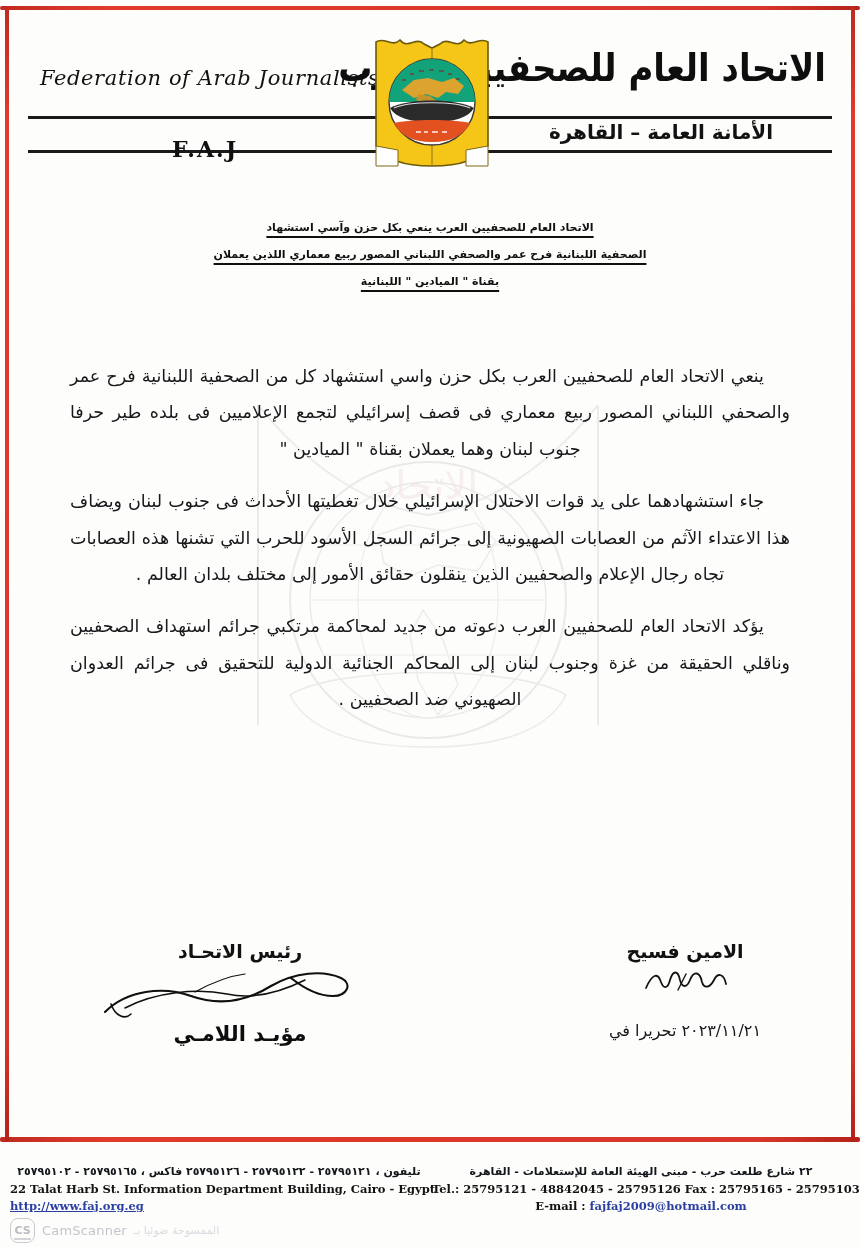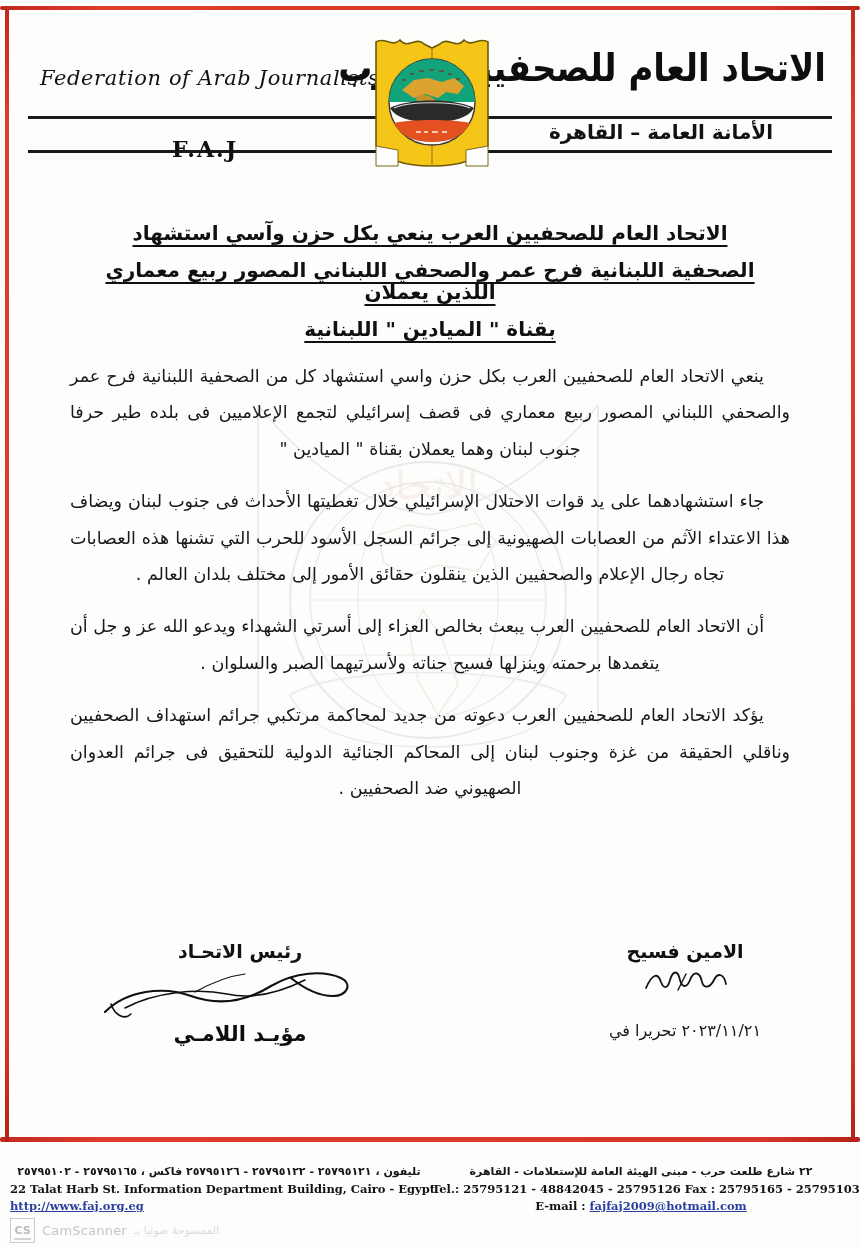--- a/index.html
+++ b/index.html
@@ -133,21 +133,21 @@
 
   
   .title-block {
     position: absolute;
     top: 222px;
     left: 80px;
     width: 700px;
     text-align: center;
   }
   .title-line {
-    font-size: 20px;
+    font-size: 11px;
     font-weight: bold;
     color: #101010;
     line-height: 1.1;
     margin-bottom: 15px;
     text-decoration: underline;
     text-underline-offset: 5px;
     text-decoration-thickness: 1.5px;
     letter-spacing: -0.3px;
   }
   .title-line:last-child { margin-bottom: 0; }
@@ -246,38 +246,37 @@
     font-family: "DejaVu Serif", "Liberation Serif", serif;
     font-size: 11.5px;
     font-weight: bold;
     color: #2a3fa0;
     direction: ltr;
     text-decoration: underline;
     line-height: 1.55;
   }
   .f-en .f-mail-link {
     color: #2a3fa0;
-    text-decoration: underline;
   }
 
   
   .camscanner {
     position: absolute;
     left: 10px;
     top: 1218px;
     display: flex;
     align-items: center;
     gap: 7px;
     direction: ltr;
   }
   .cs-badge {
     width: 23px;
     height: 23px;
     border: 1.6px solid #c9cbcf;
-    border-radius: 0;
+    border-radius: 8px;
     display: flex;
     align-items: center;
     justify-content: center;
     font-family: "DejaVu Sans", "Liberation Sans", sans-serif;
     font-size: 11px;
     font-weight: bold;
     color: #b9bcc1;
     position: relative;
   }
   .cs-badge::after {
@@ -370,21 +369,20 @@
 
   <div class="title-block">
     <div class="title-line">الاتحاد العام للصحفيين العرب ينعي بكل حزن وآسي استشهاد</div>
     <div class="title-line">الصحفية اللبنانية فرح عمر والصحفي اللبناني المصور ربيع معماري اللذين يعملان</div>
     <div class="title-line">بقناة " الميادين " اللبنانية</div>
   </div>
 
   <div class="body-block">
     <p class="para">ينعي الاتحاد العام للصحفيين العرب بكل حزن واسي استشهاد كل من الصحفية اللبنانية فرح عمر والصحفي اللبناني المصور ربيع معماري فى قصف إسرائيلي لتجمع الإعلاميين فى بلده طير حرفا جنوب لبنان وهما يعملان بقناة " الميادين "</p>
     <p class="para">جاء استشهادهما على يد قوات الاحتلال الإسرائيلي خلال تغطيتها الأحداث فى جنوب لبنان ويضاف هذا الاعتداء الآثم من العصابات الصهيونية إلى جرائم السجل الأسود للحرب التي تشنها هذه العصابات  تجاه رجال الإعلام والصحفيين الذين ينقلون حقائق الأمور إلى مختلف بلدان العالم .</p>
-    <p class="para">أن الاتحاد العام للصحفيين العرب يبعث بخالص العزاء إلى أسرتي الشهداء ويدعو الله  عز و جل أن يتغمدها برحمته وينزلها فسيح جناته ولأسرتيهما الصبر والسلوان .</p>
     <p class="para">يؤكد الاتحاد العام للصحفيين العرب دعوته من جديد لمحاكمة مرتكبي جرائم استهداف الصحفيين وناقلي الحقيقة من غزة وجنوب لبنان إلى المحاكم الجنائية الدولية للتحقيق فى جرائم العدوان الصهيوني ضد الصحفيين .</p>
   </div>
 
   <div class="sig-right">
     <div class="sig-role">الامين فسيح</div>
     <svg class="sig-scribble" width="250" height="36" viewBox="0 0 250 36">
       <path d="M86 26 C92 12 98 10 101 20 C104 28 108 26 110 18 C113 8 118 8 120 18 C122 26 127 26 130 18
                C134 8 140 10 142 20 C144 27 150 26 154 18 C158 10 164 12 166 22" fill="none" stroke="#141414" stroke-width="1.8" stroke-linecap="round"></path>
       <path d="M118 28 L126 12" fill="none" stroke="#141414" stroke-width="1.4" stroke-linecap="round"></path>
     </svg>

